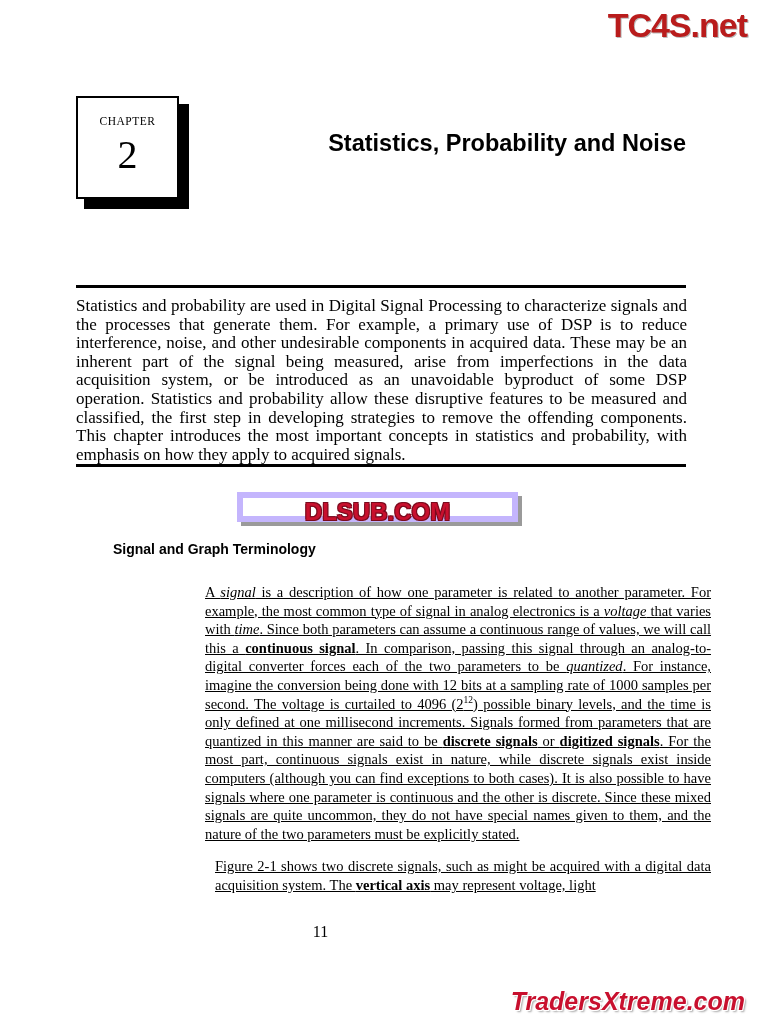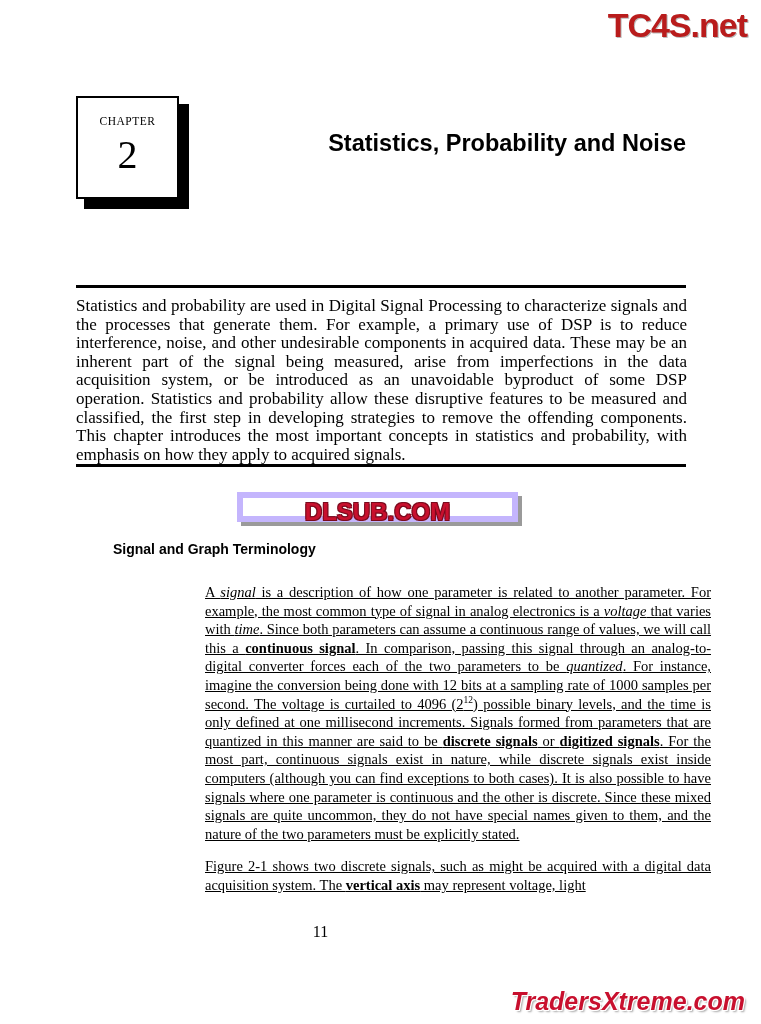--- a/index.html
+++ b/index.html
@@ -161,21 +161,21 @@
     left: 205px;
     top: 583px;
     width: 506px;
     font-size: 14.5px;
     line-height: 18.6px;
     text-align: justify;
     text-justify: inter-word;
     text-decoration: underline;
   }
   .body-col p { margin: 0 0 14px 0; }
-  .body-col p:last-child { margin-bottom: 0; }
+  .body-col p:last-child { margin-bottom: 0; margin-left: 10px; }
 
   i { font-style: italic; }
   b { font-weight: bold; }
   sup { font-size: 9.5px; vertical-align: super; line-height: 0; }
 
   
   .page-number {
     position: absolute;
     top: 923px;
     left: 0;

